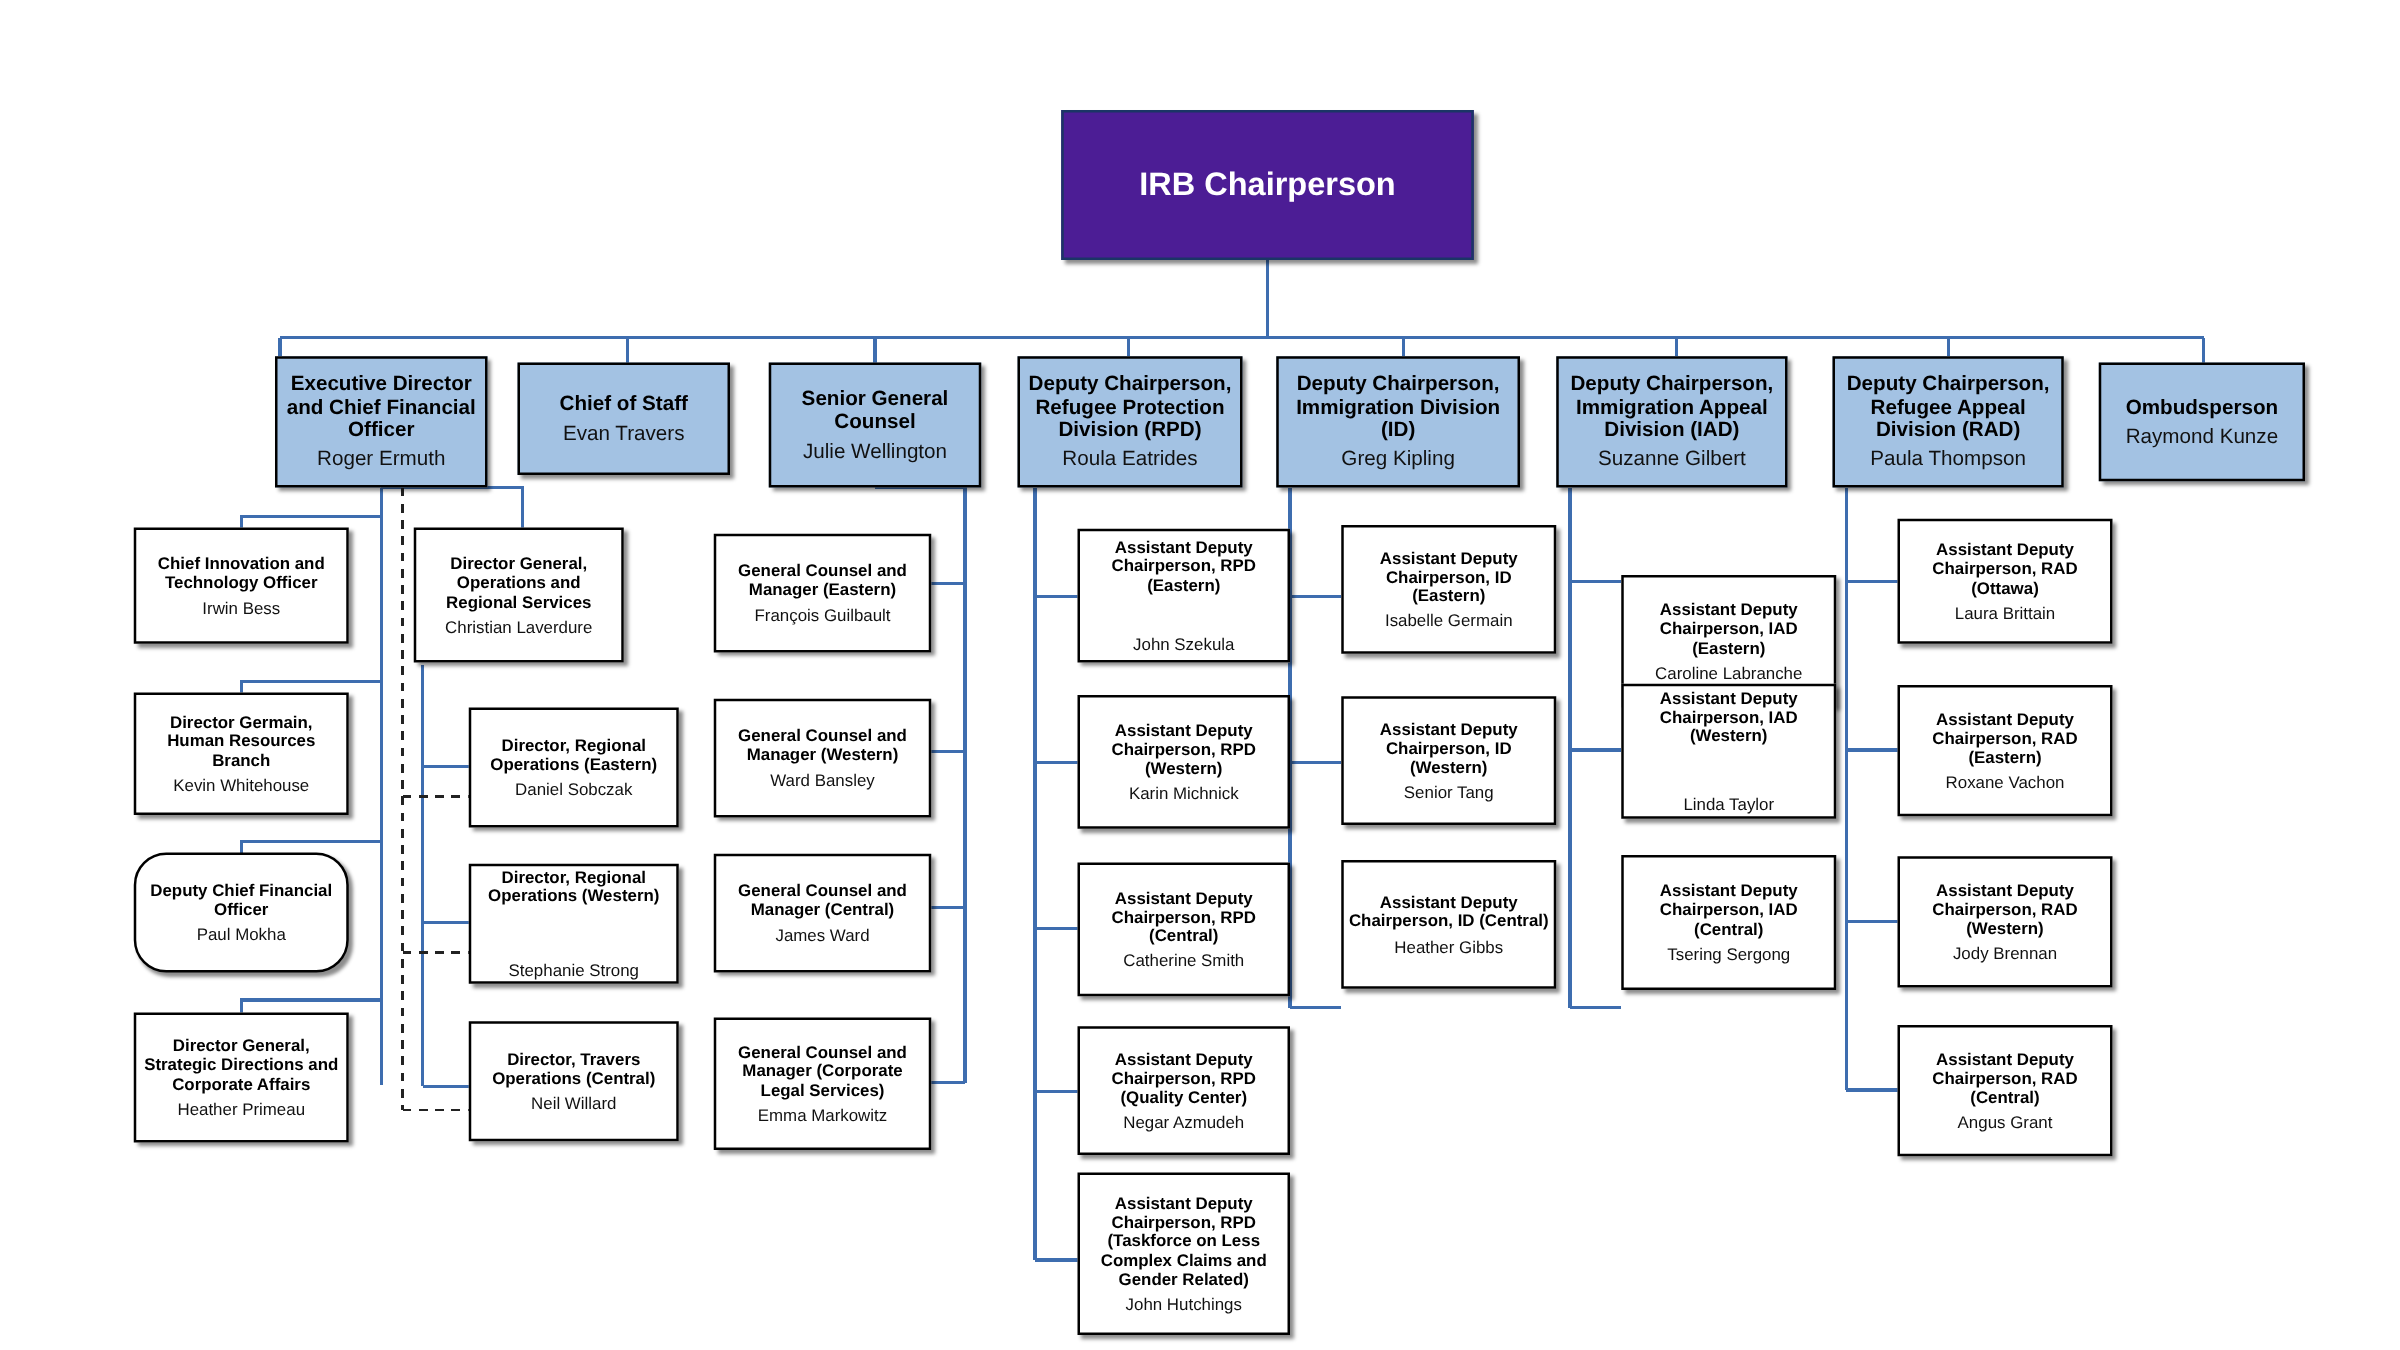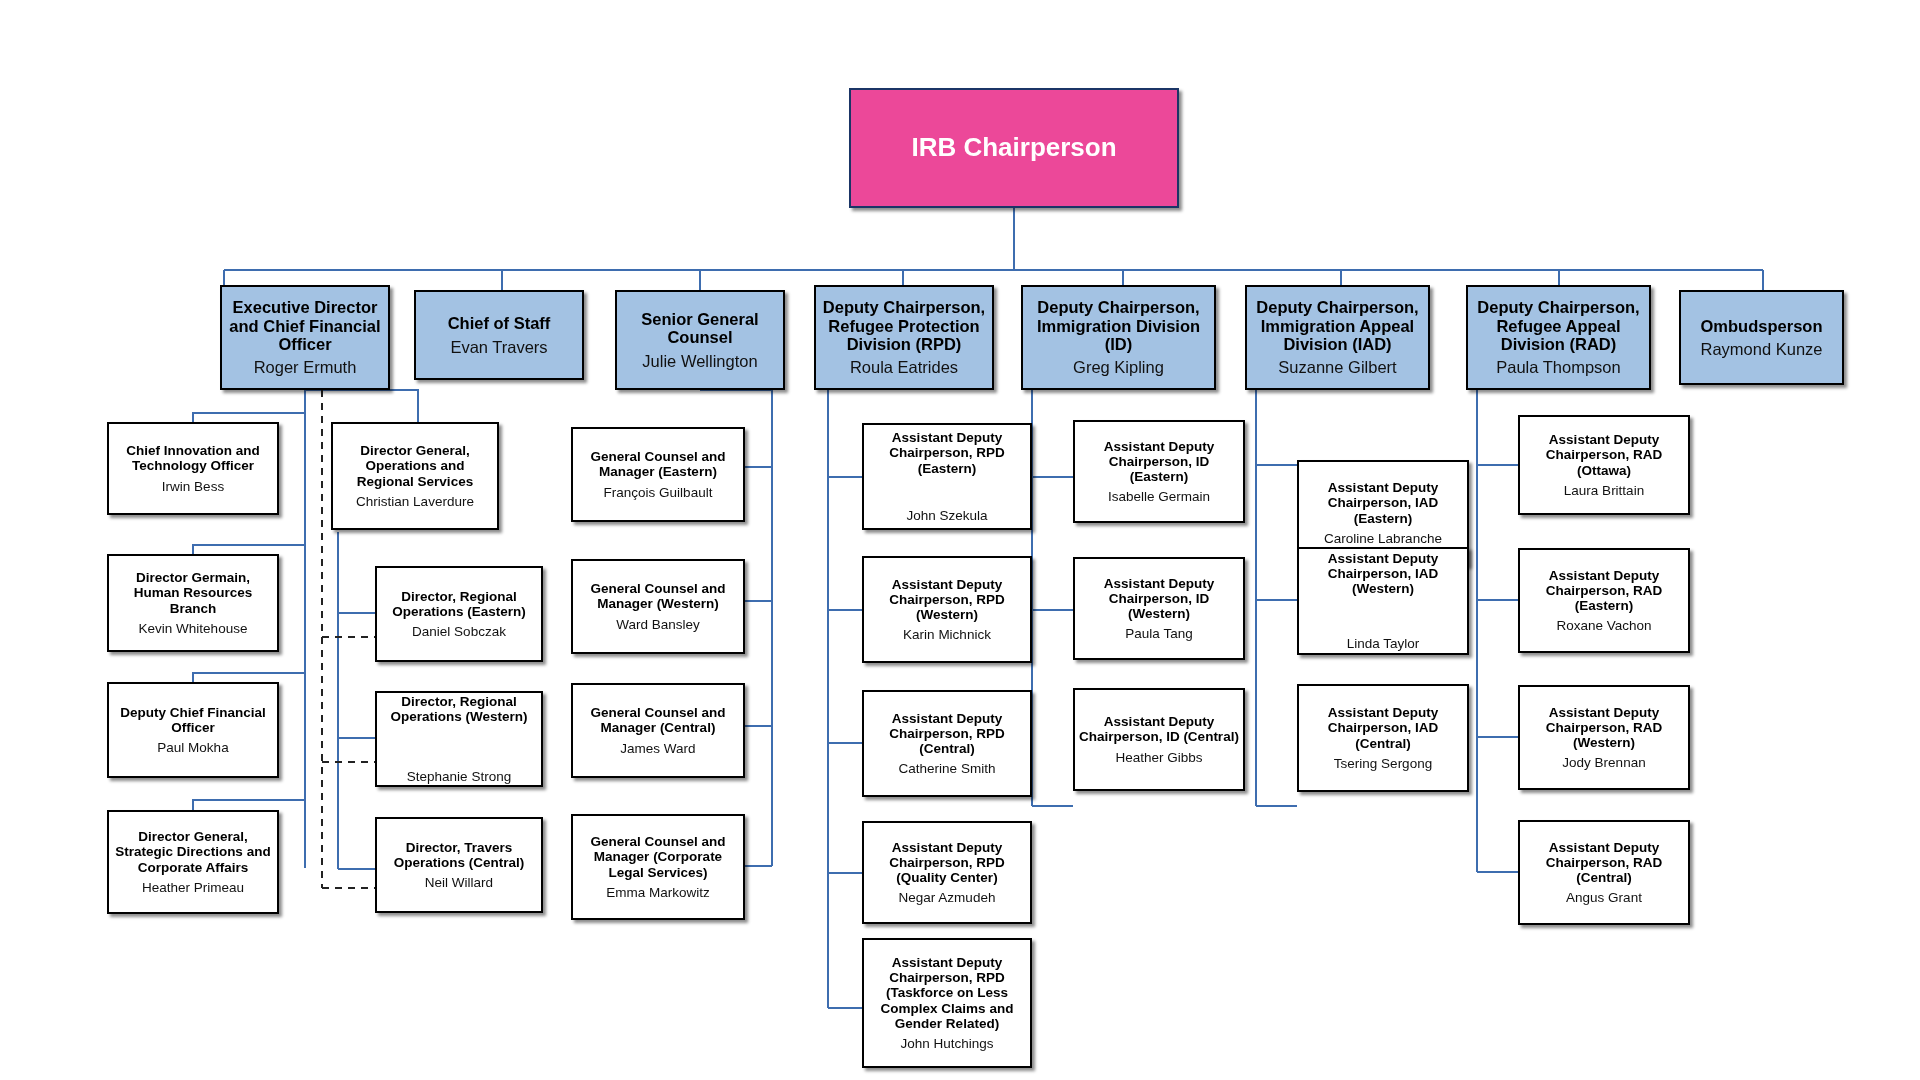--- a/index.html
+++ b/index.html
@@ -37,21 +37,21 @@
     color: #000000;
   }
   .node .person {
     font-weight: normal;
     line-height: 1.12;
     color: #111111;
     margin-top: 5px;
   }
   
   .lvl-root {
-    background: #ec4899;
+    background: #4c1d95;
     border-color: #1b3566;
   }
   .lvl-root .title {
     color: #ffffff;
     font-size: 26px;
   }
   .lvl-exec {
     background: #A3C2E3;
   }
   .lvl-exec .title { font-size: 16.5px; }
@@ -181,21 +181,21 @@
   <div class="node lvl-leaf" style="left:107px; top:422px; width:172px; height:93px;">
     <div class="title">Chief Innovation and Technology Officer</div>
     <div class="person">Irwin Bess</div>
   </div>
 
   <div class="node lvl-leaf" style="left:107px; top:554px; width:172px; height:98px;">
     <div class="title">Director Germain, Human Resources Branch</div>
     <div class="person">Kevin Whitehouse</div>
   </div>
 
-  <div class="node lvl-leaf" style="left:107px; top:682px; width:172px; height:96px;">
+  <div class="node lvl-leaf" style="left:107px; top:682px; width:172px; height:96px;border-radius:26px;">
     <div class="title">Deputy Chief Financial Officer</div>
     <div class="person">Paul Mokha</div>
   </div>
 
   <div class="node lvl-leaf" style="left:107px; top:810px; width:172px; height:104px;">
     <div class="title">Director General, Strategic Directions and Corporate Affairs</div>
     <div class="person">Heather Primeau</div>
   </div>
 
   <div class="node lvl-leaf" style="left:331px; top:422px; width:168px; height:108px;">
@@ -263,21 +263,21 @@
     <div class="person">John Hutchings</div>
   </div>
 
   <div class="node lvl-leaf" style="left:1073px; top:420px; width:172px; height:103px;">
     <div class="title">Assistant Deputy Chairperson, ID (Eastern)</div>
     <div class="person">Isabelle Germain</div>
   </div>
 
   <div class="node lvl-leaf" style="left:1073px; top:557px; width:172px; height:103px;">
     <div class="title">Assistant Deputy Chairperson, ID (Western)</div>
-    <div class="person">Paula Tang</div>
+    <div class="person">Senior Tang</div>
   </div>
 
   <div class="node lvl-leaf" style="left:1073px; top:688px; width:172px; height:103px;">
     <div class="title">Assistant Deputy Chairperson, ID (Central)</div>
     <div class="person">Heather Gibbs</div>
   </div>
 
   <div class="node lvl-leaf" style="left:1297px; top:412px; width:172px; height:106px;margin-top:48px;">
     <div class="title">Assistant Deputy Chairperson, IAD (Eastern)</div>
     <div class="person">Caroline Labranche</div>

